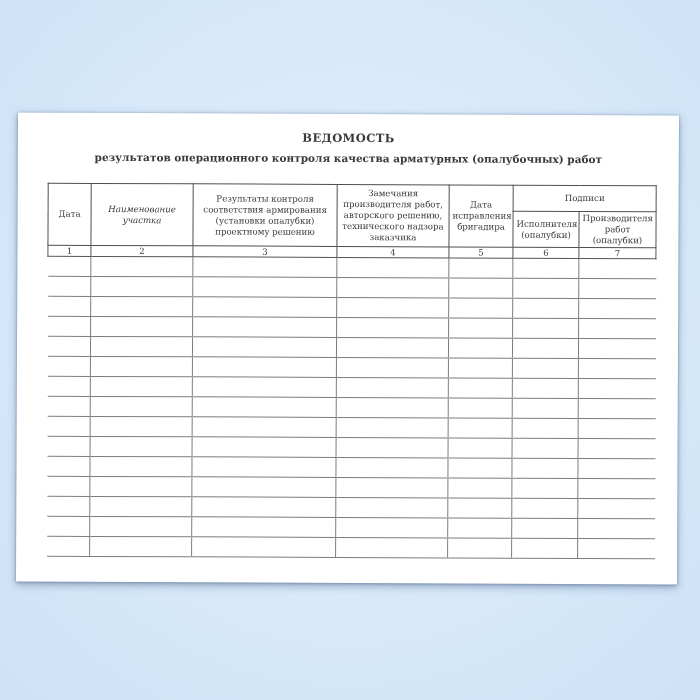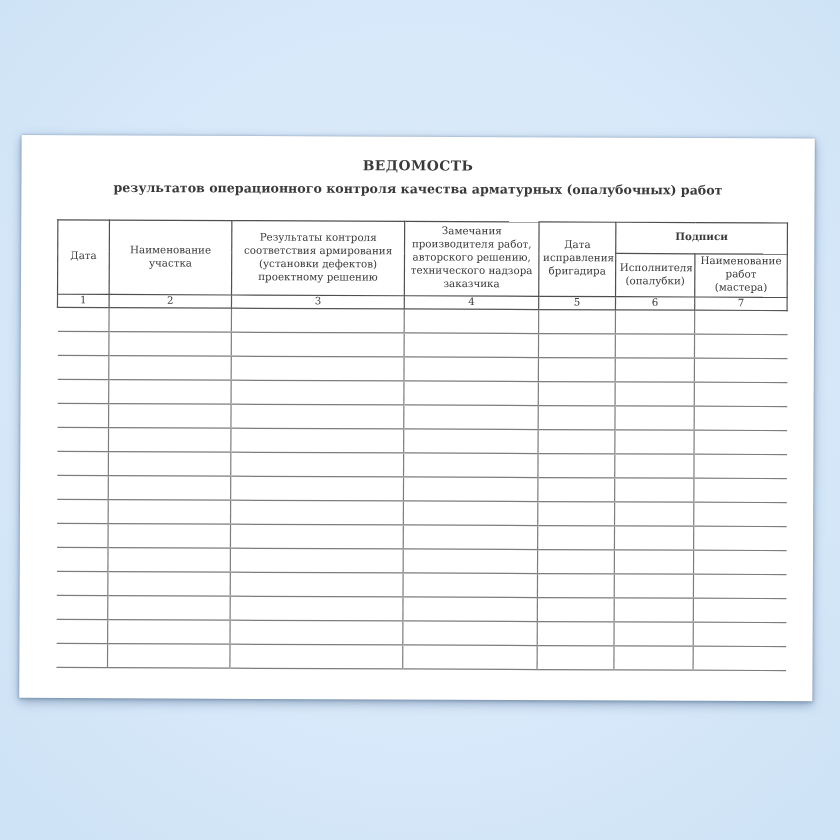--- a/index.html
+++ b/index.html
@@ -42,22 +42,22 @@
     table-layout: fixed;
     color: #3a3a3a;
   }
   table.form th {
     font-weight: normal;
     border: 1px solid #4f4f4f;
     font-size: 8.6px; line-height: 1.28;
     text-align: center; vertical-align: middle;
     padding: 1px 3px;
   }
-  th.pad-wide { padding: 1px 8px; }
-  tr.hrow1 th.group-cell { height: 23px; font-weight: bold; }
+  th.pad-wide { padding: 1px 8px; font-style: italic; }
+  tr.hrow1 th.group-cell { height: 23px; }
   tr.hrow2 th { height: 29px; }
 
   tr.nums td {
     border: 1px solid #565656;
     height: 10px;
     font-size: 8.5px; line-height: 9px;
     text-align: center; padding: 0;
   }
 
   tbody.rows td {
@@ -82,28 +82,28 @@
           <col style="width:144px">
         <col style="width:112px">
           <col style="width:64px">
           <col style="width:66px">
         <col style="width:77px">
       </colgroup>
       <thead>
         <tr class="hrow1">
           <th rowspan="2">Дата</th>
           <th rowspan="2" class="pad-wide">Наименование участка</th>
-          <th rowspan="2">Результаты контроля соответствия армирования (установки дефектов) проектному решению</th>
+          <th rowspan="2">Результаты контроля соответствия армирования (установки опалубки) проектному решению</th>
           <th rowspan="2">Замечания производителя работ, авторского решению, технического надзора заказчика</th>
           <th rowspan="2">Дата исправления бригадира</th>
           <th colspan="2" class="group-cell">Подписи</th>
         </tr>
         <tr class="hrow2">
           <th>Исполнителя (опалубки)</th>
-          <th>Наименование работ (мастера)</th>
+          <th>Производителя работ (опалубки)</th>
         </tr>
         <tr class="nums" id="nums-row">
             <td>1</td>
             <td>2</td>
             <td>3</td>
             <td>4</td>
             <td>5</td>
             <td>6</td>
             <td>7</td>
           </tr>

